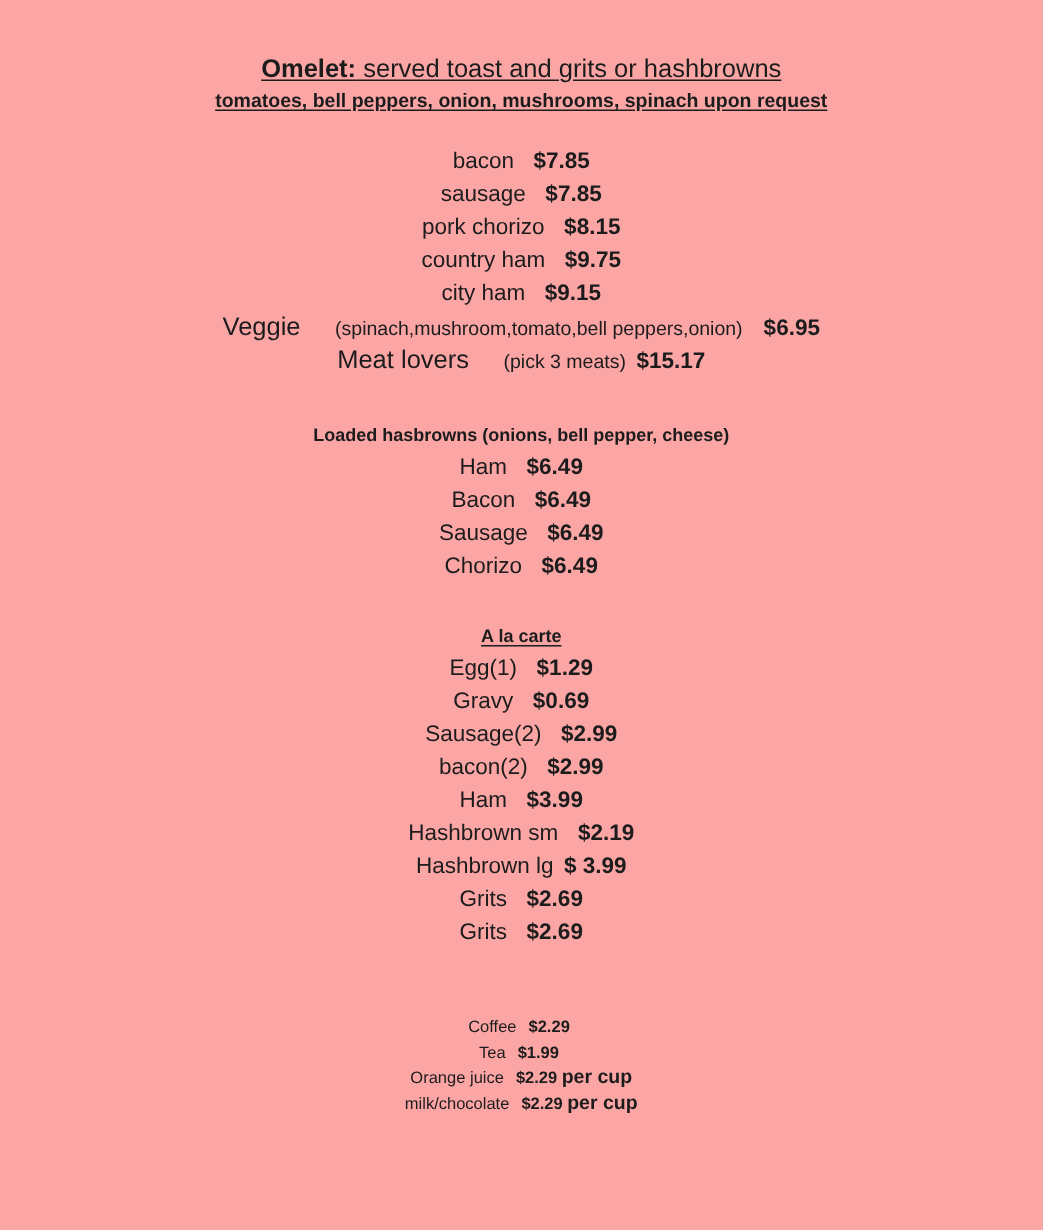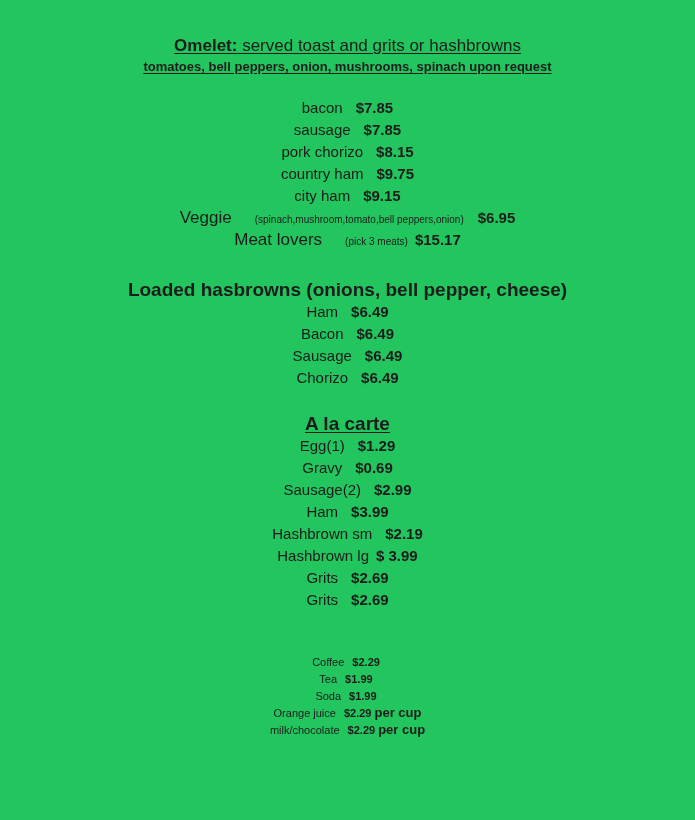--- a/index.html
+++ b/index.html
@@ -4,21 +4,21 @@
 <style>
   html, body {
     margin: 0;
     padding: 0;
     background: #ffffff;
   }
   .page {
     position: relative;
     width: 695px;
     height: 820px;
-    background: #22c55e;
+    background: #fca5a5;
     font-family: "Liberation Sans", "DejaVu Sans", sans-serif;
     color: #1c1c1c;
     text-align: center;
     overflow: hidden;
     box-sizing: border-box;
     padding-top: 36px;
   }
   .bold { font-weight: bold; }
 
   
@@ -46,30 +46,30 @@
     white-space: nowrap;
   }
   .item-price {
     font-weight: bold;
     margin-left: 13px;
   }
 
   
   .big-name { font-size: 17px; }
   .item-detail {
-    font-size: 10px;
+    font-size: 13px;
     margin-left: 23px;
     text-align: center;
   }
   .special-price-gap { margin-left: 14px; }
   .small-price-gap  { margin-left: 7px; }
 
   
   .section-title {
-    font-size: 19px;
+    font-size: 12px;
     line-height: 22px;
     height: 22px;
     font-weight: bold;
   }
   .underlined {
     text-decoration: underline;
     text-underline-offset: 2px;
   }
   .loaded-block { margin-top: 28px; }
   .alacarte-block { margin-top: 24px; }
@@ -148,20 +148,23 @@
     <div class="menu-line">
       <span>Egg(1)</span><span class="item-price">$1.29</span>
     </div>
     <div class="menu-line">
       <span>Gravy</span><span class="item-price">$0.69</span>
     </div>
     <div class="menu-line">
       <span>Sausage(2)</span><span class="item-price">$2.99</span>
     </div>
     <div class="menu-line">
+      <span>bacon(2)</span><span class="item-price">$2.99</span>
+    </div>
+    <div class="menu-line">
       <span>Ham</span><span class="item-price">$3.99</span>
     </div>
     <div class="menu-line">
       <span>Hashbrown sm</span><span class="item-price">$2.19</span>
     </div>
     <div class="menu-line">
       <span>Hashbrown lg</span><span class="item-price small-price-gap">$ 3.99</span>
     </div>
     <div class="menu-line">
       <span>Grits</span><span class="item-price">$2.69</span>
@@ -172,23 +175,20 @@
   </div>
 
   <div class="drinks-block">
     <div class="drink-line">
       <span>Coffee</span><span class="drink-price">$2.29</span><span class="per-unit"></span>
     </div>
     <div class="drink-line">
       <span>Tea</span><span class="drink-price">$1.99</span><span class="per-unit"></span>
     </div>
     <div class="drink-line">
-      <span>Soda</span><span class="drink-price">$1.99</span><span class="per-unit"></span>
-    </div>
-    <div class="drink-line">
       <span>Orange juice</span><span class="drink-price">$2.29</span><span class="per-unit">per cup</span>
     </div>
     <div class="drink-line">
       <span>milk/chocolate</span><span class="drink-price">$2.29</span><span class="per-unit">per cup</span>
     </div>
   </div>
 
 </div>
 
 </body></html>

